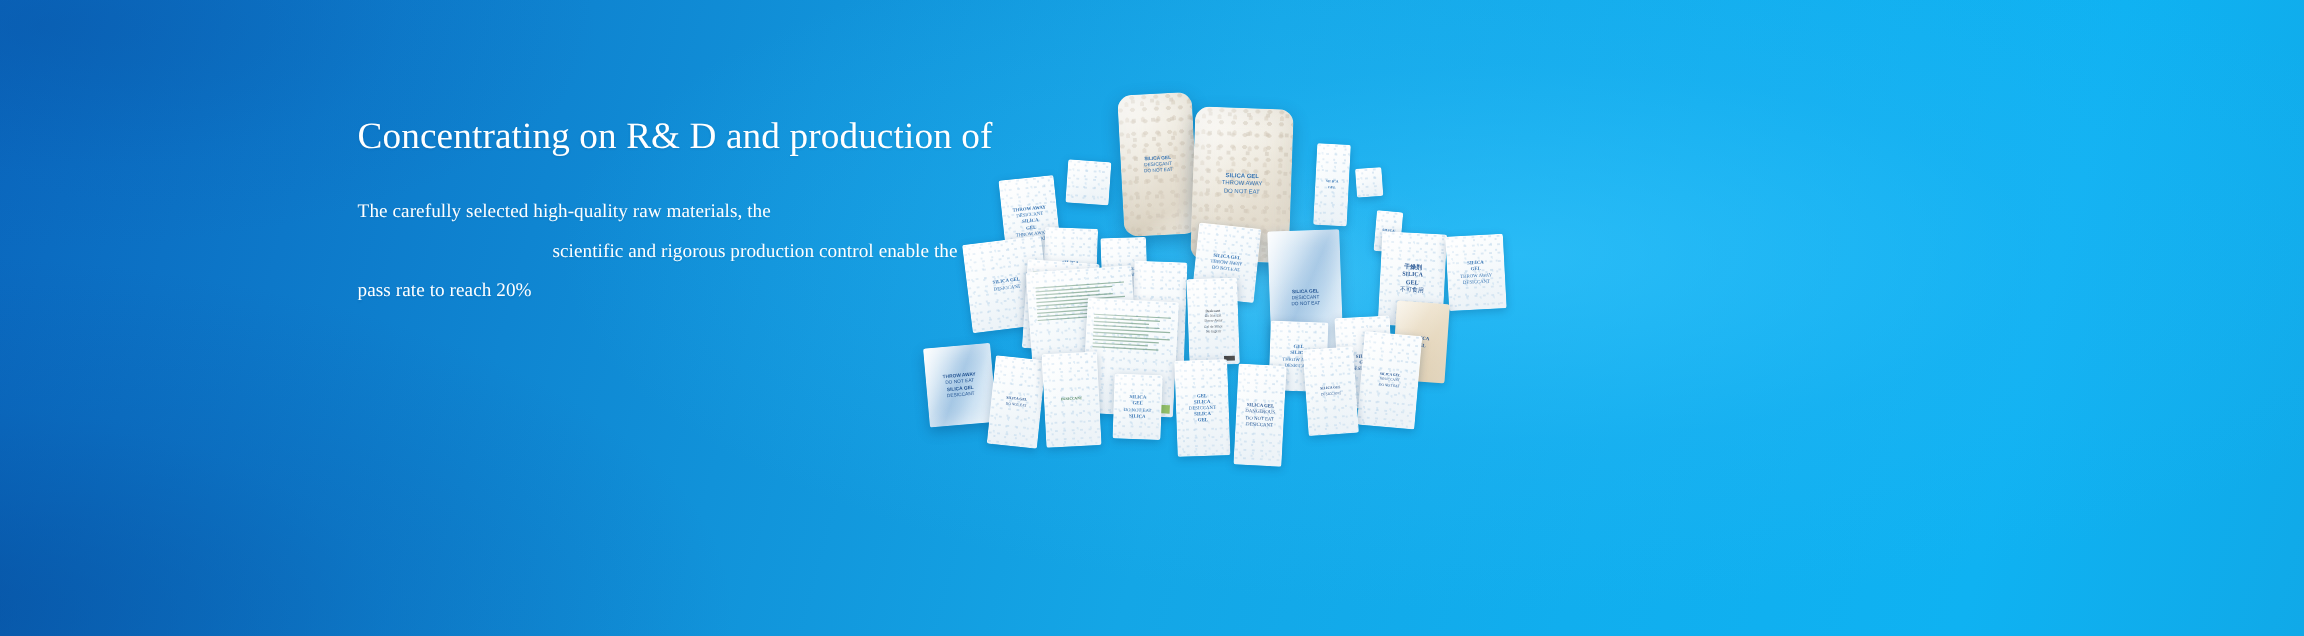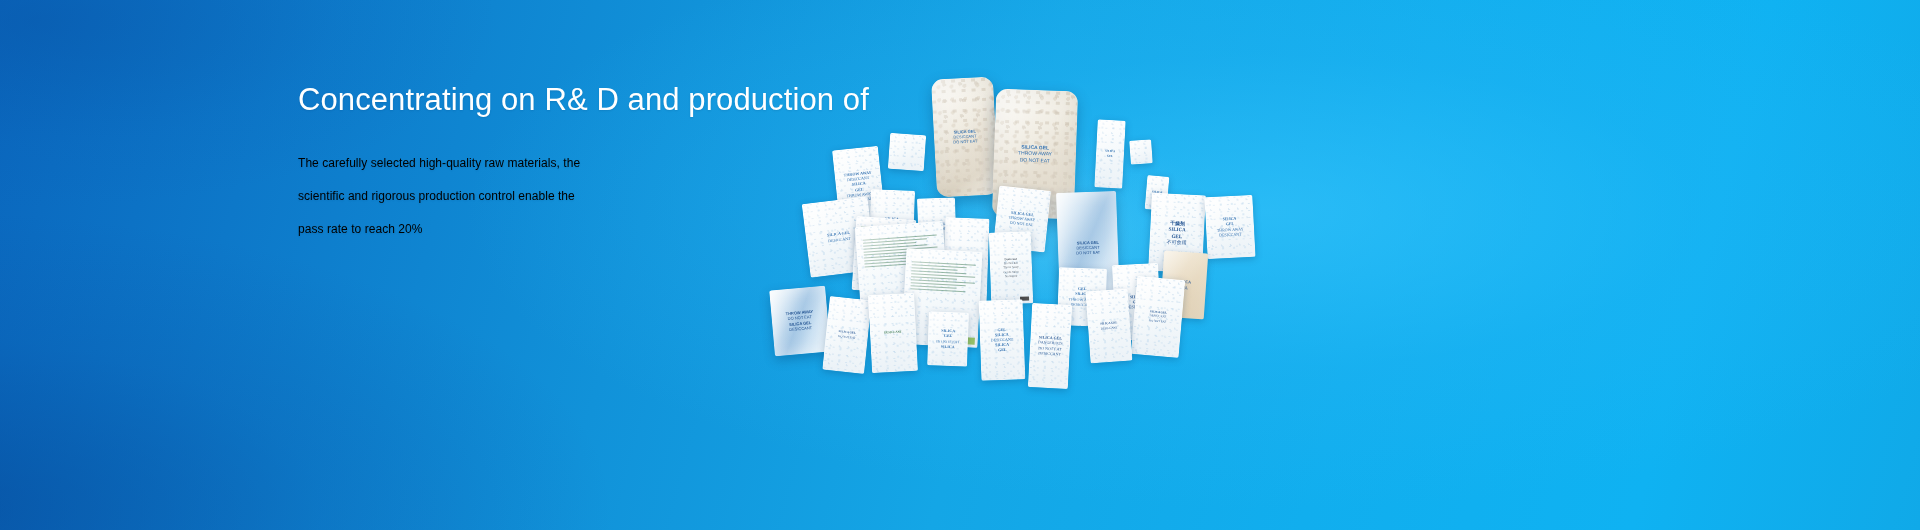--- a/index.html
+++ b/index.html
@@ -45,37 +45,38 @@
     position:absolute; inset:0;
     background:radial-gradient(ellipse 30% 44% at 2% 4%,
        rgba(8,82,163,0.40) 0%,
        rgba(10,95,180,0.12) 52%,
        rgba(12,110,195,0) 80%);
   }
 
   
   .copy {
     position:absolute;
-    left:298px; top:78px;
+    left:298px; top:91px;
     width:700px;
     z-index:6;
+    font-family:Liberation Serif, serif;
   }
   .headline {
     color:#ffffff;
     font-size:31px;
     line-height:43px;
     font-weight:400;
     letter-spacing:0.1px;
     text-shadow:0 1px 2px rgba(0,40,80,0.13);
     max-width:660px;
   }
   .subcopy {
     margin-top:26px;
-    color:#000000;
-    font-size:12px;
+    color:#ffffff;
+    font-size:16px;
     line-height:33px;
     font-weight:400;
     letter-spacing:0.05px;
     max-width:500px;
     text-shadow:0 1px 2px rgba(0,40,80,0.10);
   }
 
   
   #cluster {
     position:absolute;
@@ -445,18 +446,18 @@
         <div class="sheen"></div>
       </div>
     </div>
 
   <div class="copy">
     <h1 class="headline">
       <span style="display: block;">Concentrating on R&amp; D and production of</span>
     </h1>
     <p class="subcopy">
       <span style="display: block;">The carefully selected high-quality raw materials, the</span>
-      <span style="display: block;">scientific and rigorous production control enable the</span>
+      <span style="display: block; text-align: right;">scientific and rigorous production control enable the</span>
       <span style="display: block;">pass rate to reach 20%</span>
     </p>
   </div>
 
 </div>
 
 </body></html>

